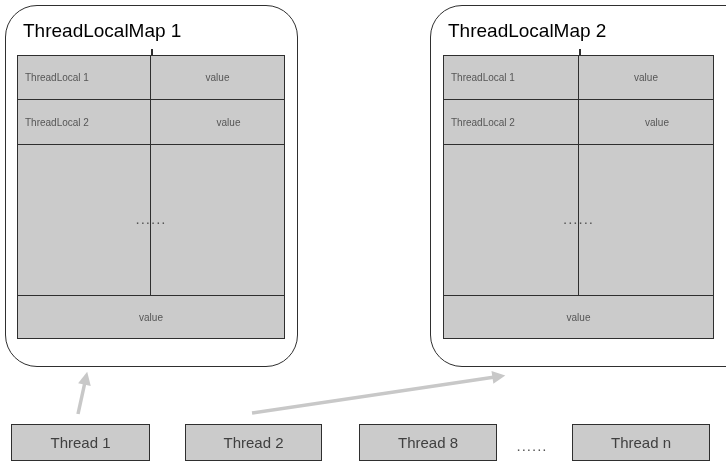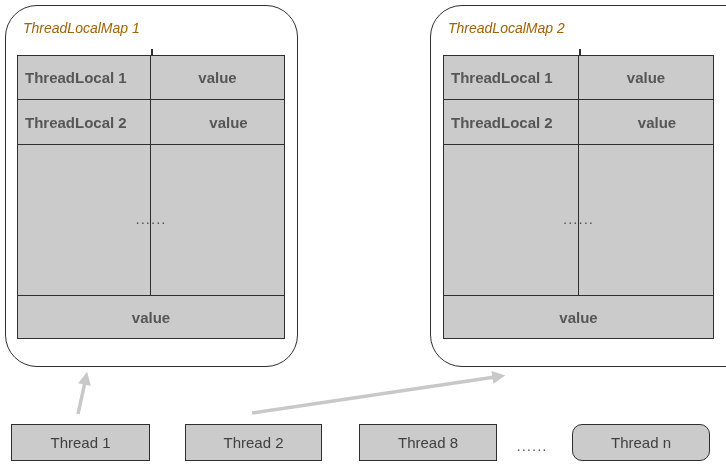--- a/index.html
+++ b/index.html
@@ -23,43 +23,42 @@
     background: #ffffff;
     box-sizing: border-box;
   }
   .map-box.left  { left: 5px;   width: 293px; }
   .map-box.right { left: 430px; width: 337px; }
 
   .map-title {
     position: absolute;
     left: 17px;
     top: 14px;
-    font-size: 14px;
-    color: #a16207;
+    font-size: 19px;
+    color: #000000;
     white-space: nowrap;
-    font-style: italic;
   }
 
   .map-table {
     position: absolute;
     top: 49px;
     background: #cbcbcb;
     border: 1.5px solid #2f2f2f;
     box-sizing: content-box;
   }
   .map-box.left  .map-table { left: 11px; width: 266px; }
   .map-box.right .map-table { left: 12px; width: 269px; }
 
   .trow { display: flex; box-sizing: border-box; position: relative; }
   .trow + .trow { border-top: 1.5px solid #2f2f2f; gap: 22px; }
   .row-item { height: 43px; }
   .row-item2 { height: 45px; }
   .row-mid  { height: 151px; }
 
-  .cell { display: flex; align-items: center; font-size: 15px; color: #565656; box-sizing: border-box; font-weight: bold; }
+  .cell { display: flex; align-items: center; font-size: 10px; color: #565656; box-sizing: border-box; }
   .cell.key { border-right: 1.5px solid #2f2f2f; padding-left: 7px; }
   .map-box.left  .cell.key { width: 133px; }
   .map-box.right .cell.key { width: 135px; }
   .cell.val { flex: 1; justify-content: center; text-align: center; }
 
   .mid-dots {
     position: absolute;
     left: 0; right: 0; top: 50%;
     transform: translateY(-58%);
     text-align: center;
@@ -86,21 +85,21 @@
     box-sizing: border-box;
     display: flex;
     align-items: center;
     justify-content: center;
     font-size: 15px;
     color: #404040;
   }
   .t1 { left: 11px;  width: 139px; }
   .t2 { left: 185px; width: 137px; }
   .t3 { left: 359px; width: 138px; }
-  .tn { left: 572px; width: 138px; border-radius: 10px; }
+  .tn { left: 572px; width: 138px; }
 
   .threads-dots {
     position: absolute;
     left: 506px;
     top: 437px;
     width: 52px;
     text-align: center;
     font-size: 15px;
     letter-spacing: 1px;
     color: #565656;

